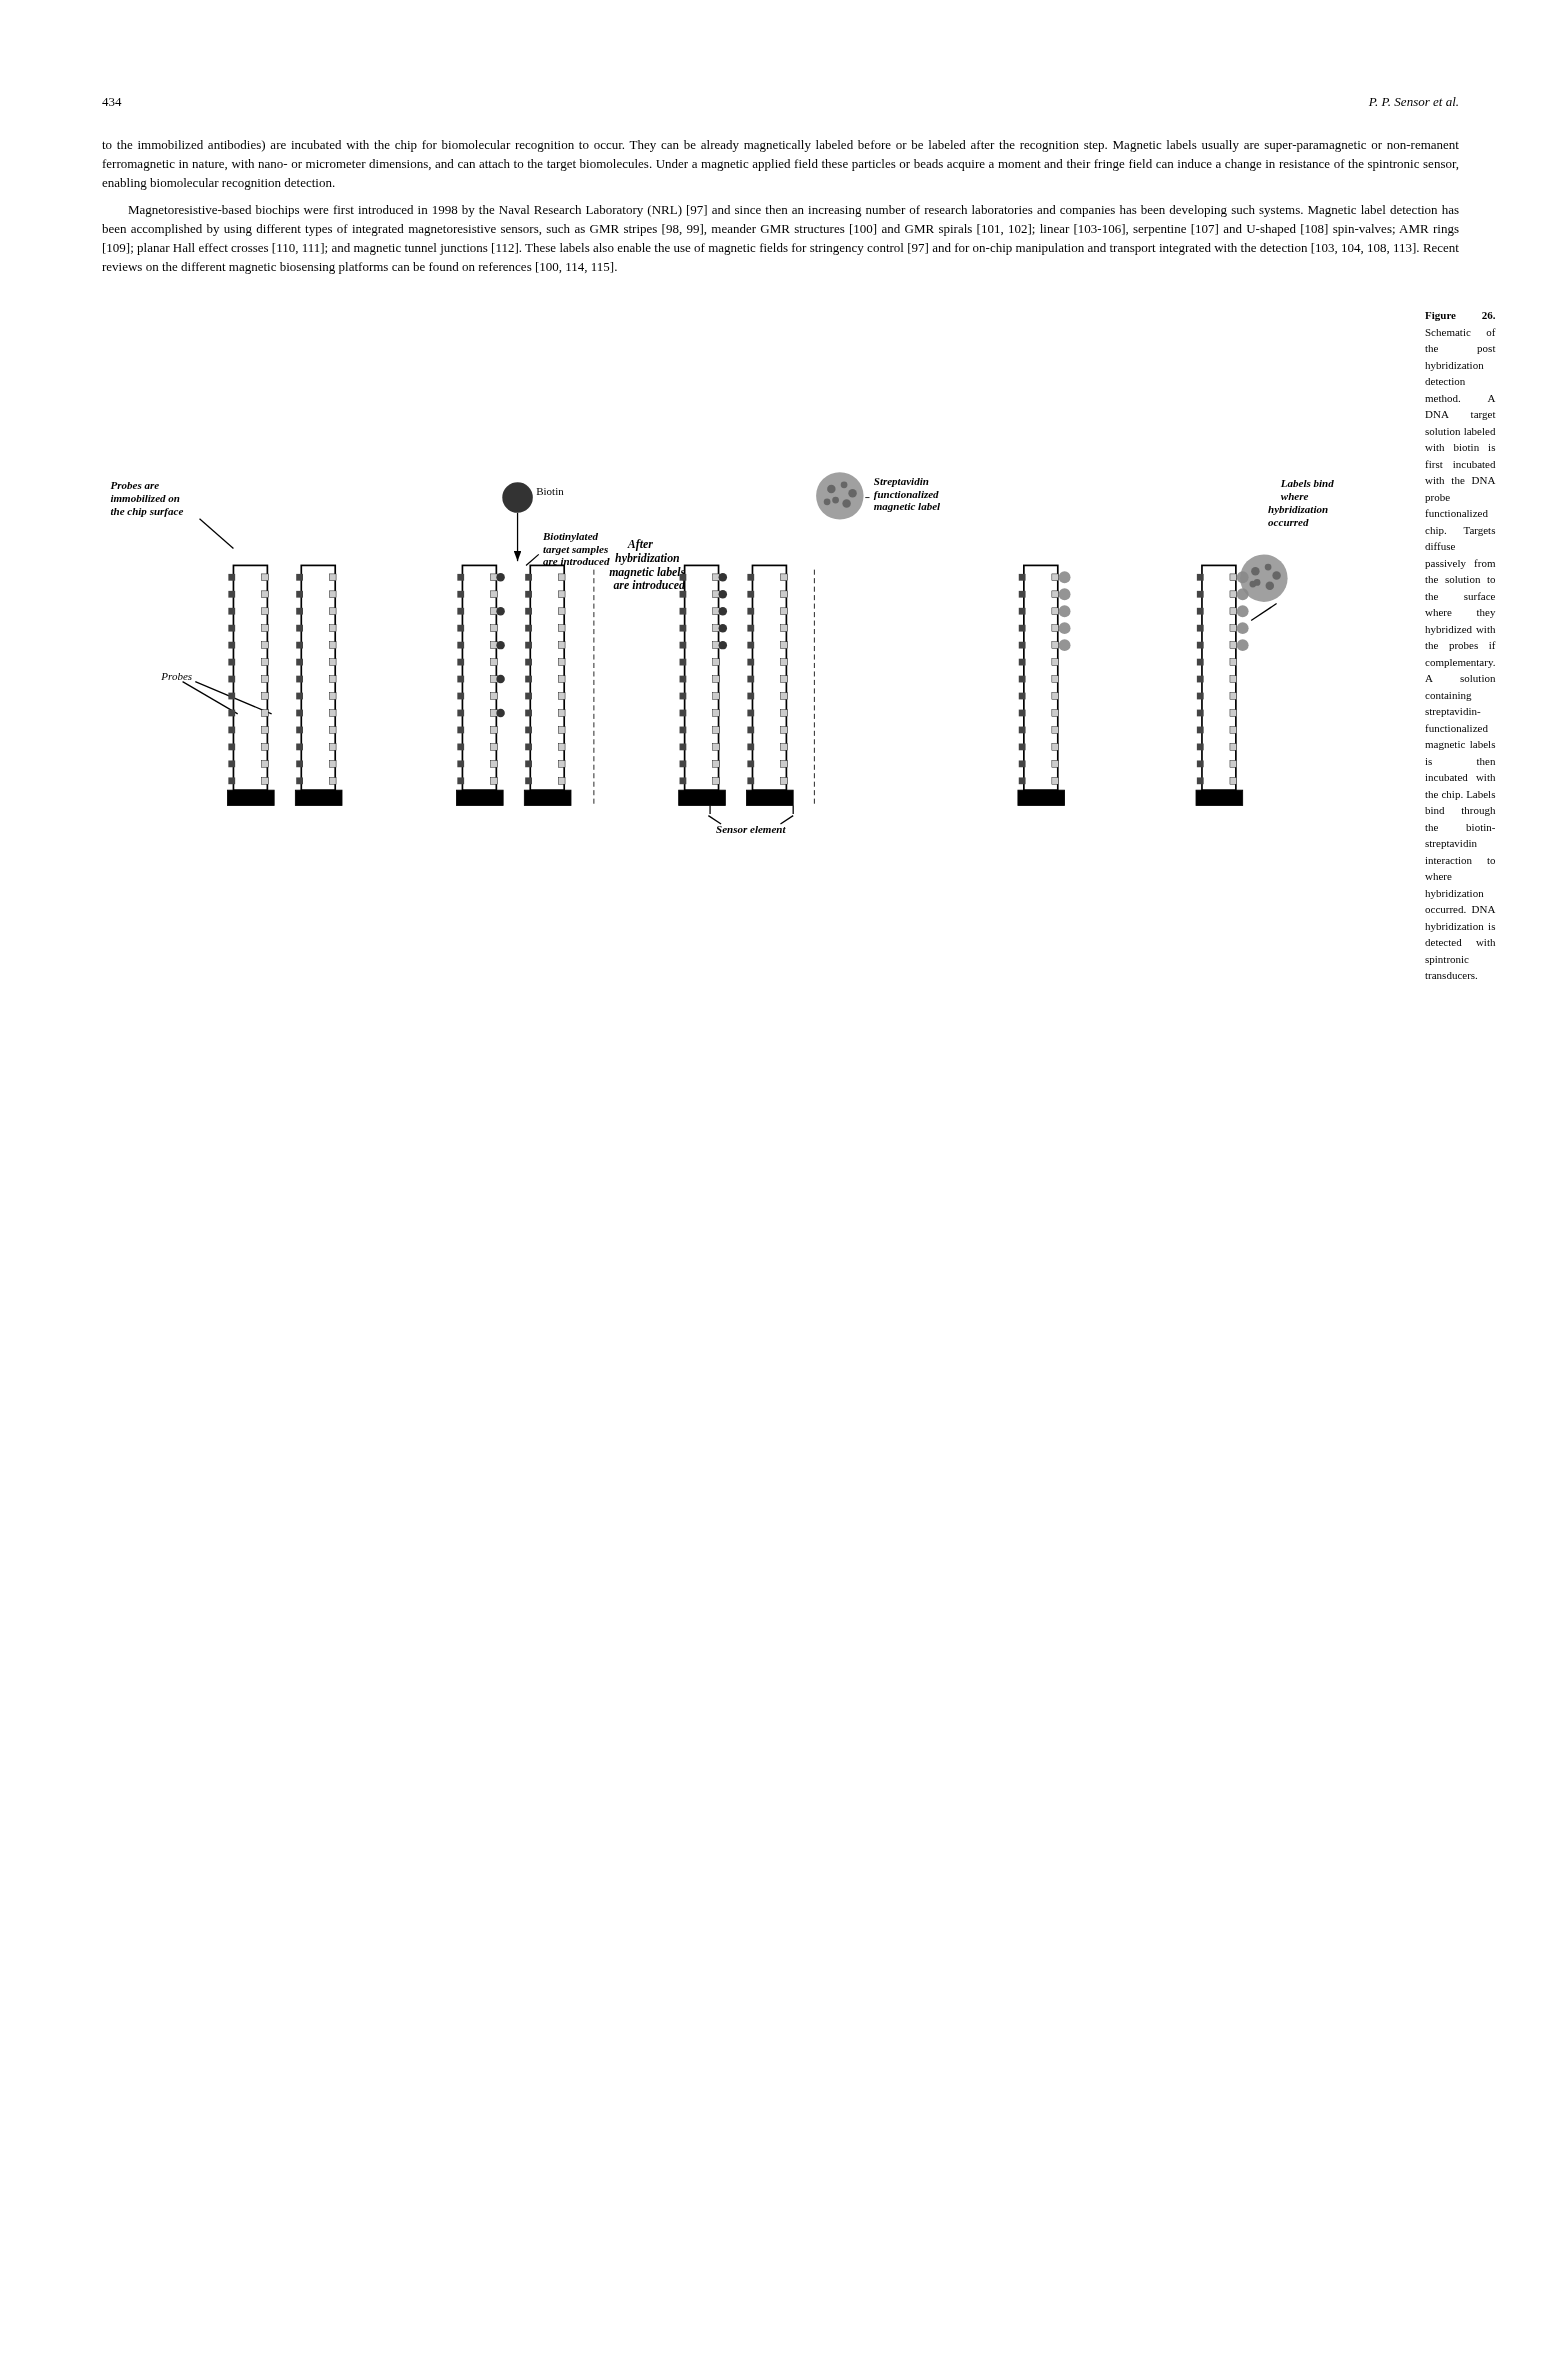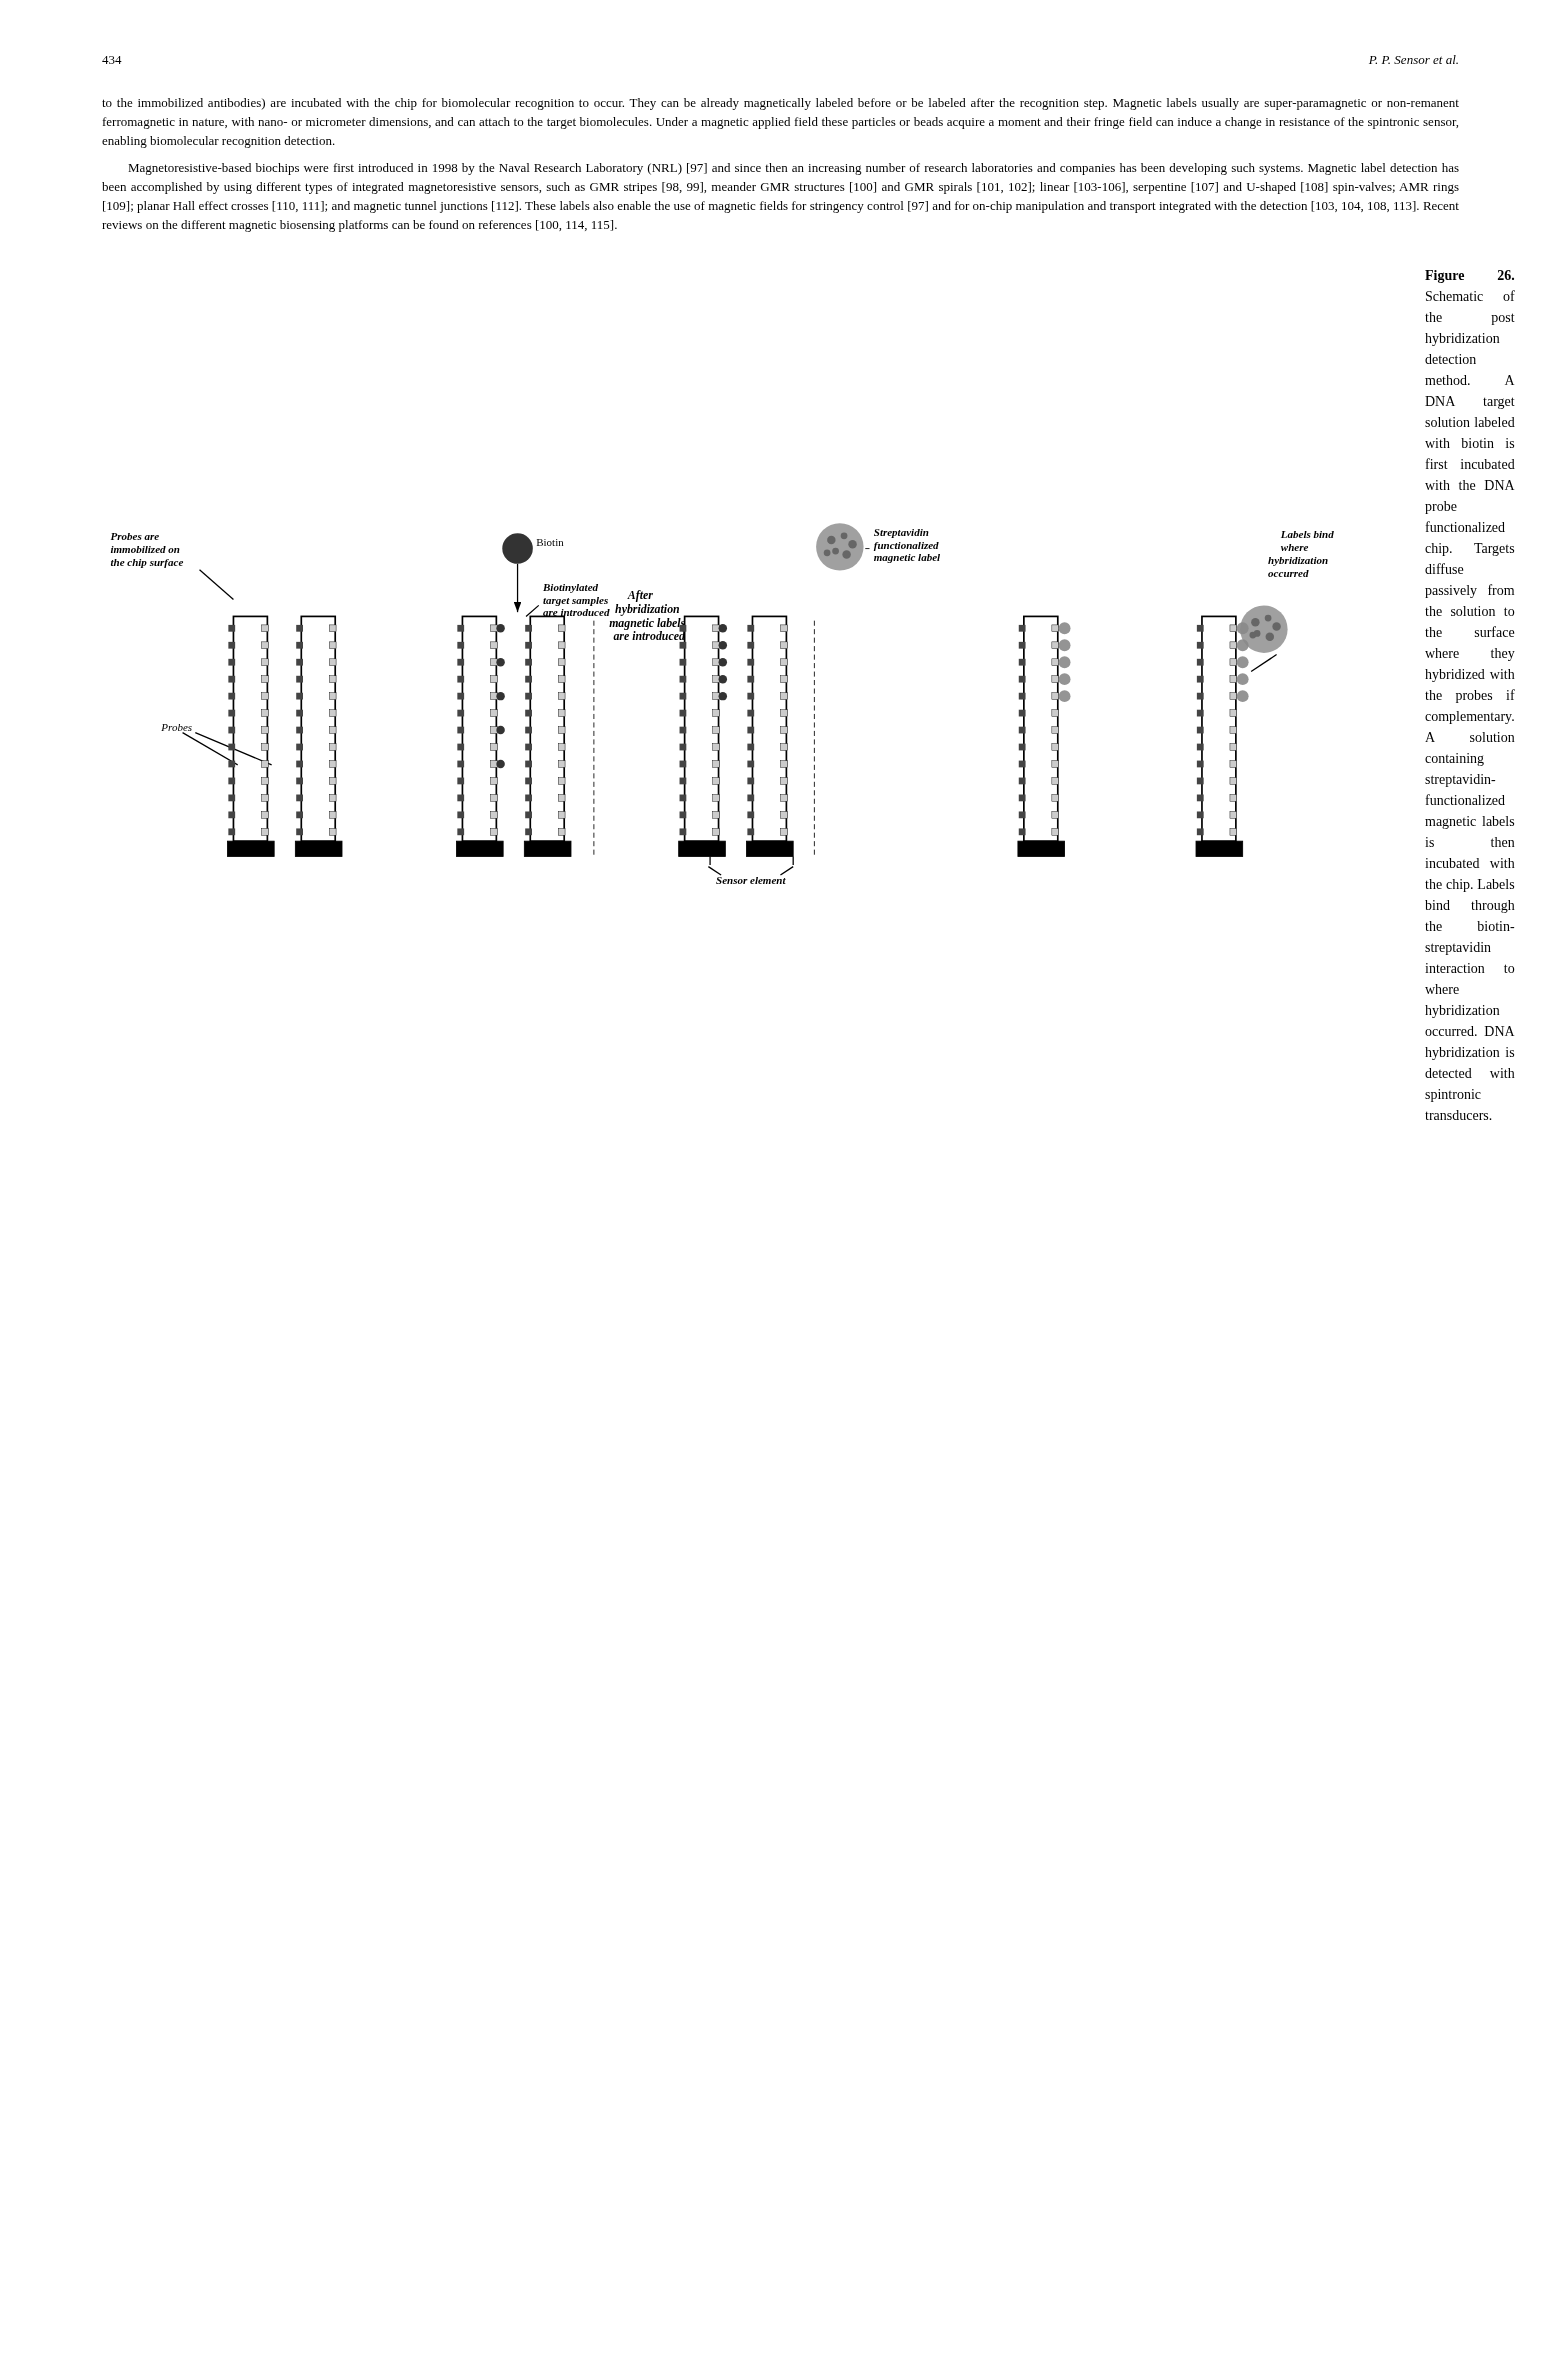--- a/index.html
+++ b/index.html
@@ -11,20 +11,21 @@
       color: #000;
       width: 1561px;
       min-height: 2354px;
       padding: 51px 102px 51px 102px;
     }
     .page-header {
       display: flex;
       justify-content: space-between;
       margin-bottom: 24px;
       font-size: 13px;
+      margin-top: 42px;
     }
     .page-number {
       font-size: 13px;
     }
     .page-author {
       font-size: 13px;
       font-style: italic;
     }
     .main-text {
       text-align: justify;
@@ -45,21 +46,21 @@
       align-items: center;
     }
     .figure-diagram {
       width: 100%;
       display: flex;
       justify-content: center;
       margin-bottom: 15.3px;
     }
     .figure-caption {
       text-align: justify;
-      font-size: 14px;
+      font-size: 11px;
       line-height: 1.5;
       width: 100%;
     }
     .figure-caption .fig-label {
       font-weight: bold;
     }
   </style>
 </head>
 <body>
 

